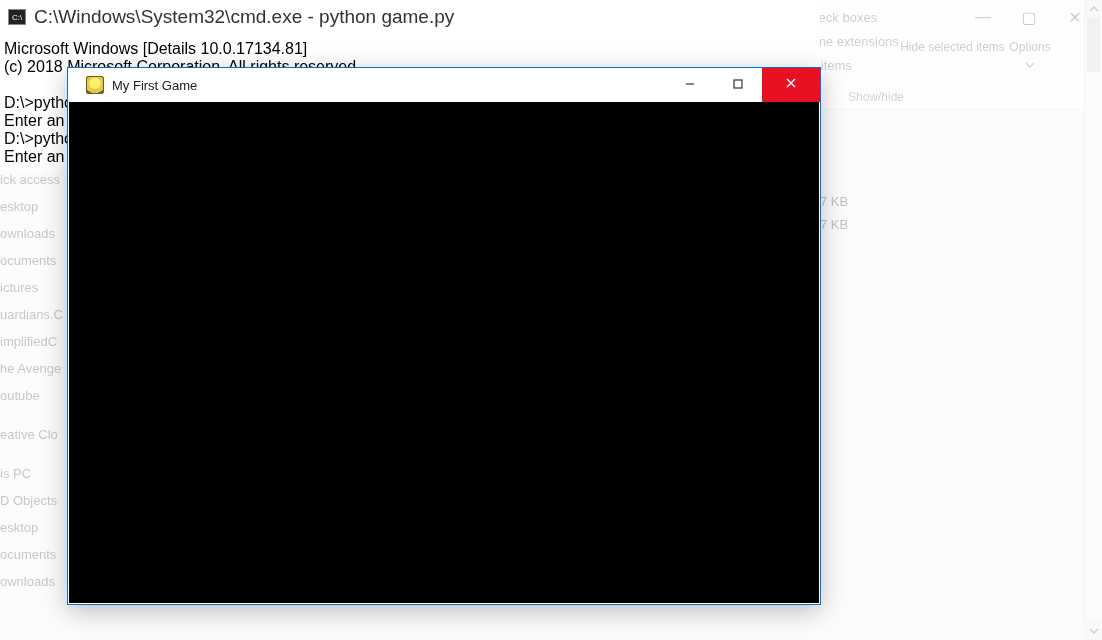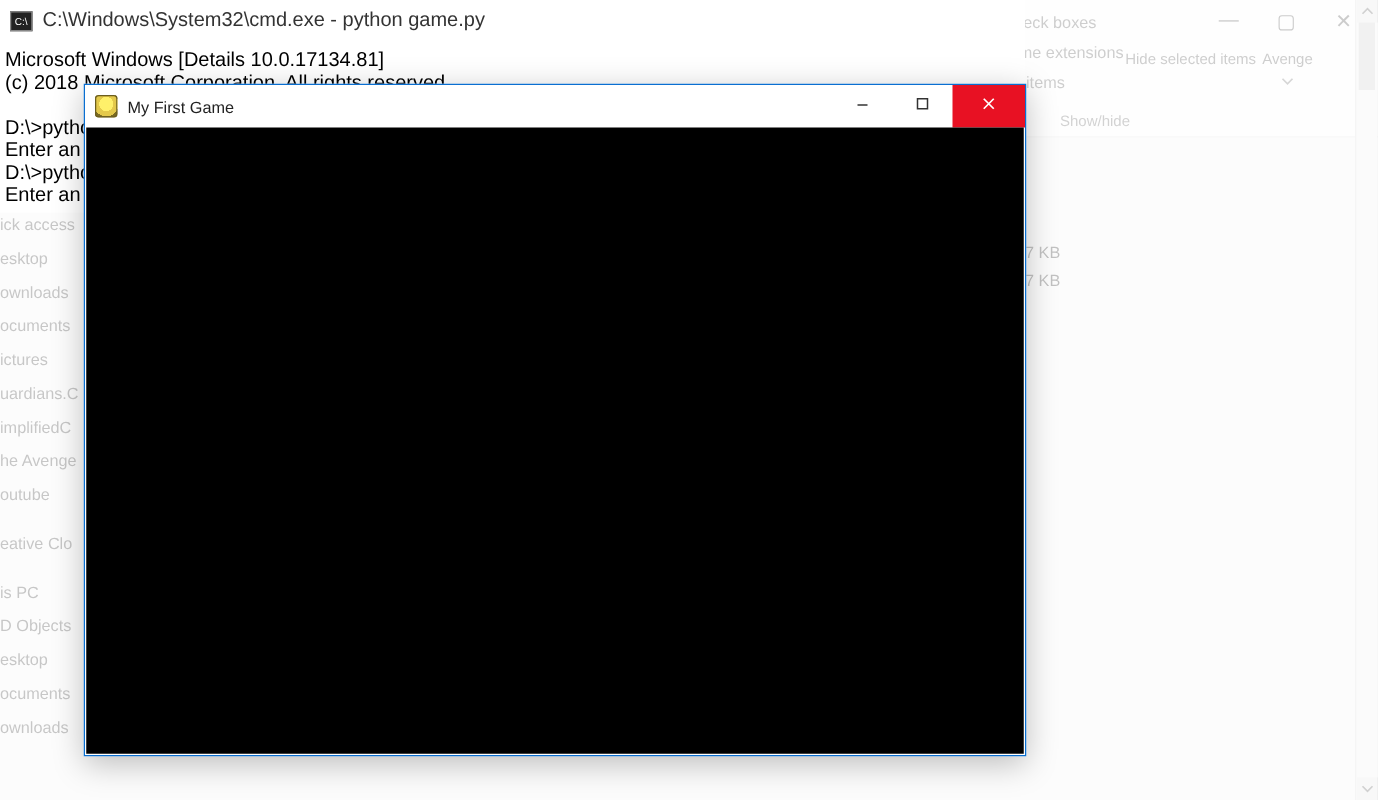--- a/index.html
+++ b/index.html
@@ -44,33 +44,33 @@
 
   
   .cmd-window {
     position: absolute; left: 0; top: 0; width: 820px; height: 170px;
     background: #fff;
     font-family: Consolas, "Courier New", monospace;
     font-size: 16px; color:#000;
   }
   .cmd-titlebar { height: 34px; display:flex; align-items:center; gap:8px; padding-left:8px; background:#fff; }
   .cmd-icon { width:18px; height:16px; background:#222; color:#fff; font-size:8px; font-family: Consolas, monospace; display:flex; align-items:center; justify-content:center; border:1px solid #888;}
-  .cmd-title { font-family:"Segoe UI",sans-serif; font-size:16px; color:#333; }
+  .cmd-title { font-family:"Segoe UI",sans-serif; font-size:19px; color:#333; }
   .cmd-body { padding: 6px 4px 4px 4px; line-height: 18px; white-space: pre; }
 
   
   .game-window {
     position: absolute; left: 67px; top: 67px; width: 754px; height: 538px;
     background: #fff;
     border: 1px solid #0a6fd1;
     box-shadow: 0 6px 24px rgba(0,0,0,0.25);
   }
   .game-titlebar {
     height: 34px; display:flex; justify-content:space-between;
-    background: #fff; padding-left: 8px;
+    background: #fff; padding-left: 18px;
   }
   .game-title-left { display:flex; align-items:center; gap:8px; }
   .game-icon {
     width:18px; height:18px; border-radius:3px;
     background: radial-gradient(circle at 50% 40%, #fff06a 0 40%, #e4c94b 41% 70%, #7a6a22 71% 100%);
     box-shadow: inset 0 0 0 1px #6b5e1f;
   }
   .game-title { font-size:13px; color:#222; }
   .game-btns { display:flex; height:34px; }
   .gb { width:48px; display:flex; align-items:center; justify-content:center; color:#222; }
@@ -199,21 +199,21 @@
       <span class="rb-icon"><svg viewBox="0 0 16 16">
             <rect x="1" y="1" width="14" height="14" fill="none" stroke="#888"></rect>
           </svg></span>
       <span>Hidden items</span>
     </div>
 
     <div class="rb-item" style="left:908px; top:40px; flex-direction:column; width:78px; text-align:center;">
       <span style="font-size:12px; line-height:14px;margin-left:11px;">Hide selected items</span>
     </div>
     <div class="rb-item" style="left:1000px; top:40px; flex-direction:column; width:60px; text-align:center;">
-      <span style="font-size:12px;">Avenge</span>
+      <span style="font-size:12px;">Options</span>
       <svg class="chev" viewBox="0 0 10 10">
           <path d="M1 3 L5 7 L9 3" fill="none" stroke="#777" stroke-width="1.4"></path>
         </svg>
     </div>
 
     <div class="rb-group-label" style="left:10px;">Panes</div>
     <div class="rb-group-label" style="left:848px;">Show/hide</div>
   </div>
 
   <div class="explorer-titlebtns">

